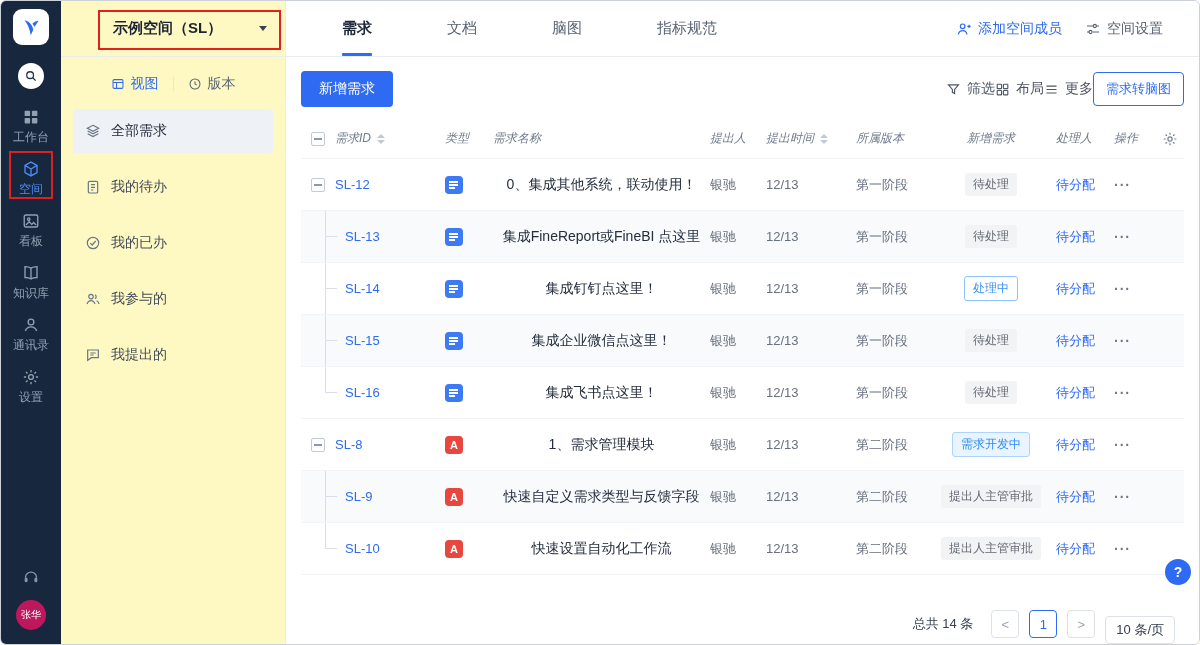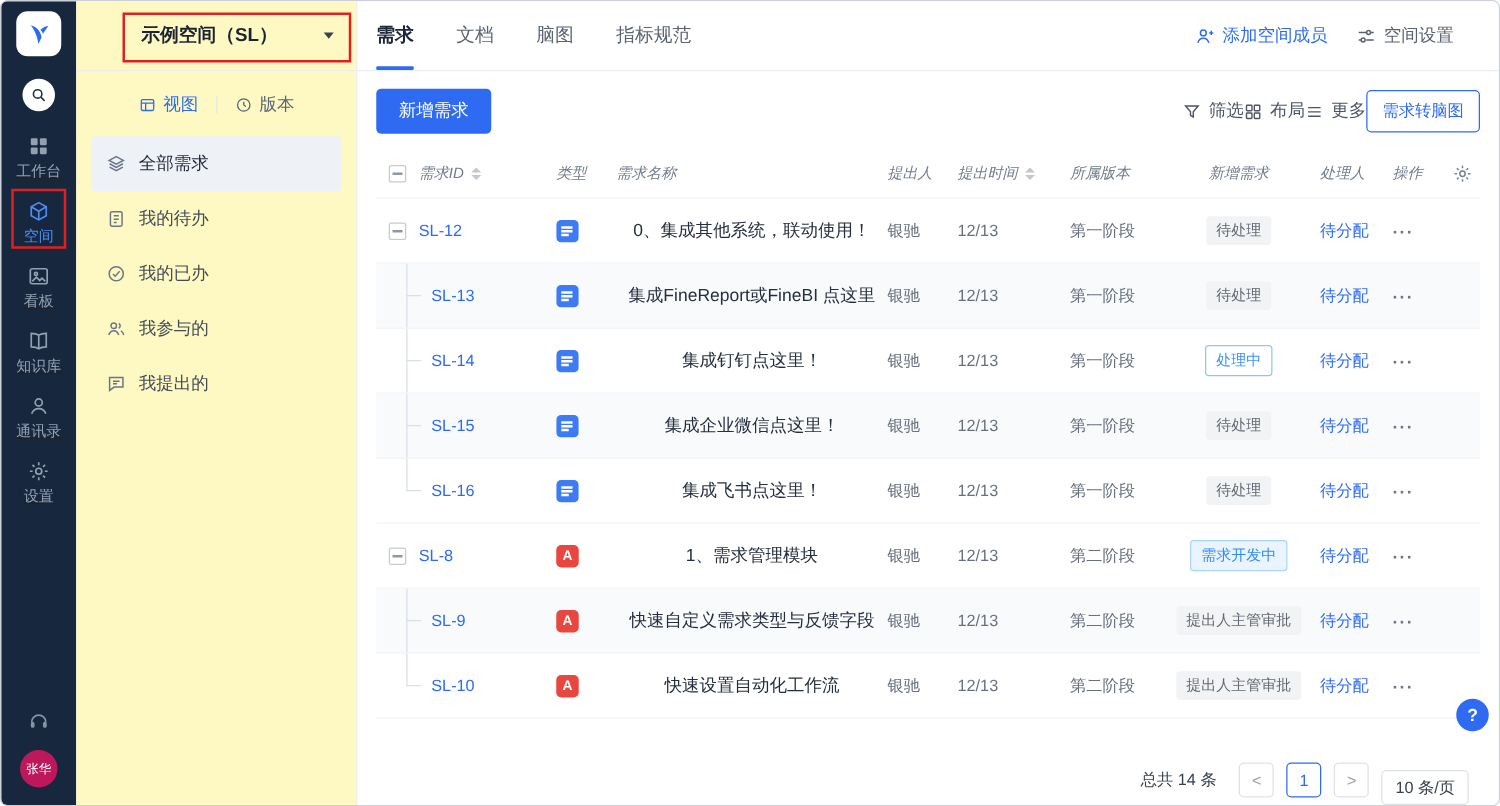--- a/index.html
+++ b/index.html
@@ -14,48 +14,48 @@
     display:flex; background:#fff;
     border:1px solid #ccd1d8; border-radius:6px; overflow:hidden;
   }
 
   
   .rail { width:60px; flex-shrink:0; background:var(--rail-bg); display:flex; flex-direction:column; align-items:center; }
   .logo { width:36px; height:36px; margin-top:8px; background:#fff; border-radius:9px; display:flex; align-items:center; justify-content:center; }
   .logo svg { width:22px; height:22px; }
   .search-btn { width:26px; height:26px; margin-top:18px; background:#fff; border-radius:50%; display:flex; align-items:center; justify-content:center; color:#26344a; cursor:pointer; }
   .search-btn svg { width:14px; height:14px; }
-  .rail-nav { margin-top:12px; width:100%; display:flex; flex-direction:column;text-decoration:underline; }
+  .rail-nav { margin-top:12px; width:100%; display:flex; flex-direction:column; }
   .rail-item { height:52px; display:flex; flex-direction:column; align-items:center; justify-content:center; gap:3px; color:#93a0b2; font-size:12px; cursor:pointer; }
   .rail-item svg { width:18px; height:18px; }
   .rail-item.active { color:#4e8cf8; }
   .rail-bottom { margin-top:auto; display:flex; flex-direction:column; align-items:center; gap:14px; padding-bottom:14px; }
   .headset { color:#8794a6; cursor:pointer; }
   .headset svg { width:18px; height:18px; }
   .avatar { width:30px; height:30px; border-radius:50%; background:#be185d; color:#fff; font-size:10px; display:flex; align-items:center; justify-content:center; cursor:pointer; }
 
   
   .sidebar { width:225px; flex-shrink:0; border-right:1px solid #e9ecf1; display:flex; flex-direction:column; background:#fef9c3; }
   .space-select { height:56px; border-bottom:1px solid #e9ecf1; display:flex; align-items:center; justify-content:space-between; padding:0 18px 0 52px; font-size:15px; font-weight:bold; color:#1c2433; cursor:pointer; }
   .caret { width:0; height:0; border-left:4.5px solid transparent; border-right:4.5px solid transparent; border-top:5.5px solid #39424f; }
   .view-tabs { display:flex; align-items:center; justify-content:center; gap:14px; padding:18px 0 10px; font-size:14px; }
   .vt { display:flex; align-items:center; gap:6px; color:#5a6576; cursor:pointer; }
   .vt svg { width:14px; height:14px; }
   .vt.active { color:var(--accent); }
   .vt-divider { width:1px; height:14px; background:#e2e6ec; }
-  .side-list { margin-top:6px; display:flex; flex-direction:column; padding:0 12px; }
+  .side-list { margin-top:6px; display:flex; flex-direction:column; padding:0 12px;gap:12px; }
   .side-item { height:44px; display:flex; align-items:center; gap:10px; padding:0 12px; font-size:14px; color:#434b59; border-radius:3px; cursor:pointer; }
   .side-item svg { width:16px; height:16px; color:#6b7687; flex-shrink:0; }
   .side-item.active { background:#eef1f6; color:#1f2735; }
 
   
   .main { flex:1; min-width:0; display:flex; flex-direction:column; position:relative; background:#fff; }
   .topbar { height:56px; border-bottom:1px solid #e9ecf1; display:flex; align-items:center; padding:0 36px 0 15px; flex-shrink:0; }
   .top-tabs { display:flex; gap:34px; height:100%; align-items:center; }
-  .top-tab { height:100%; display:flex; align-items:center; font-size:15px; color:#5a6372; cursor:pointer; position:relative; }
+  .top-tab { height:100%; display:flex; align-items:center; font-size:15px; color:#5a6372; cursor:pointer; position:relative;margin-left:41px; }
   .top-tab.active { color:#1d2636; font-weight:bold; }
   .top-tab.active::after { content:""; position:absolute; left:0; right:0; bottom:0; height:3px; background:var(--accent); border-radius:1px; }
   .top-actions { margin-left:auto; display:flex; gap:23px; align-items:center; font-size:14px; }
   .action { display:flex; align-items:center; gap:6px; cursor:pointer; }
   .action svg { width:16px; height:16px; }
   .action.add-member { color:var(--accent); }
   .action.space-settings { color:#5a6372; }
 
   .toolbar { display:flex; align-items:center; padding:14px 15px 12px; flex-shrink:0; }
   .btn-primary { background:var(--accent); color:#fff; font-size:14px; border:none; border-radius:4px; padding:9px 18px; cursor:pointer; font-family:inherit; }

